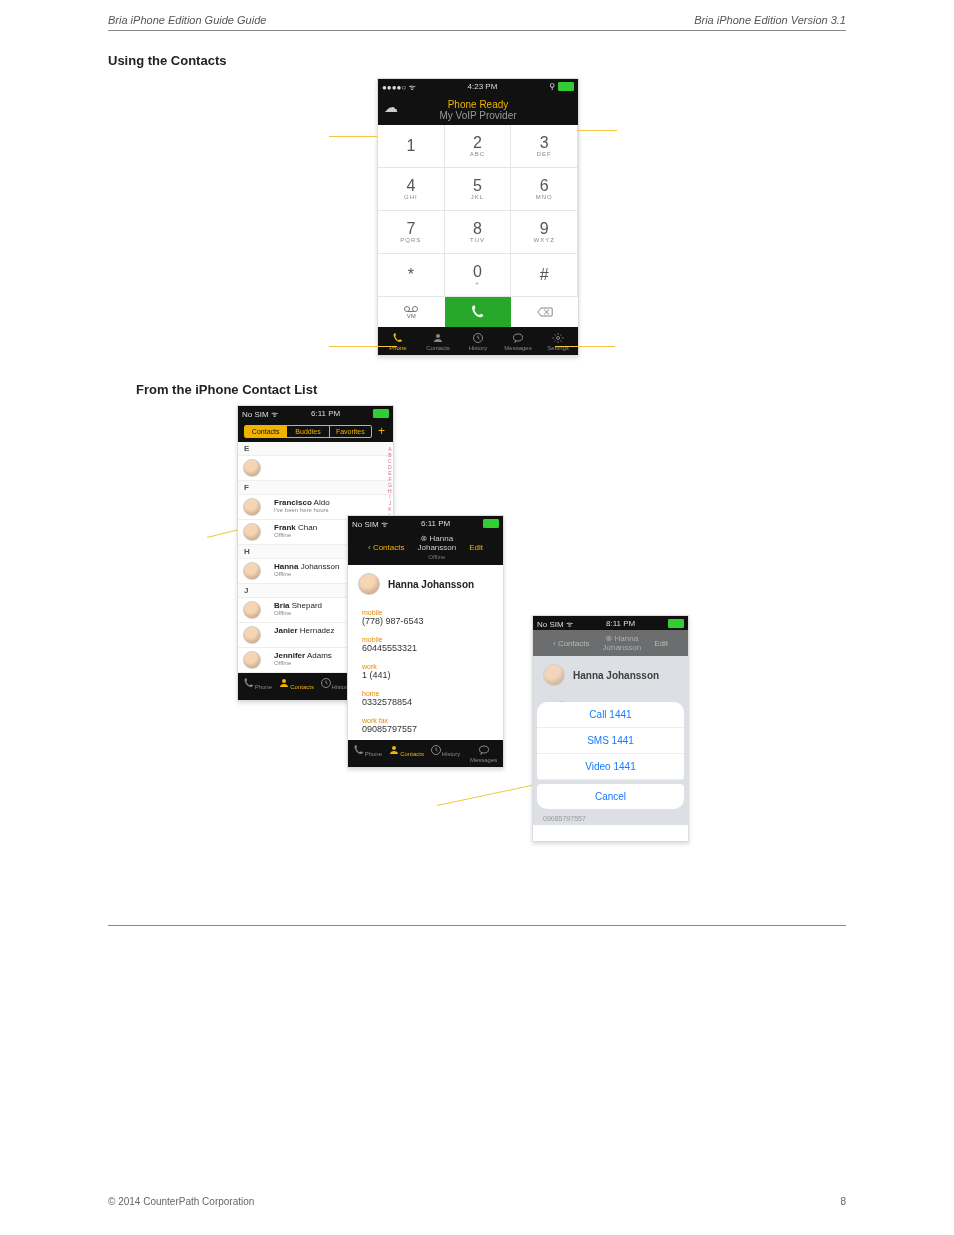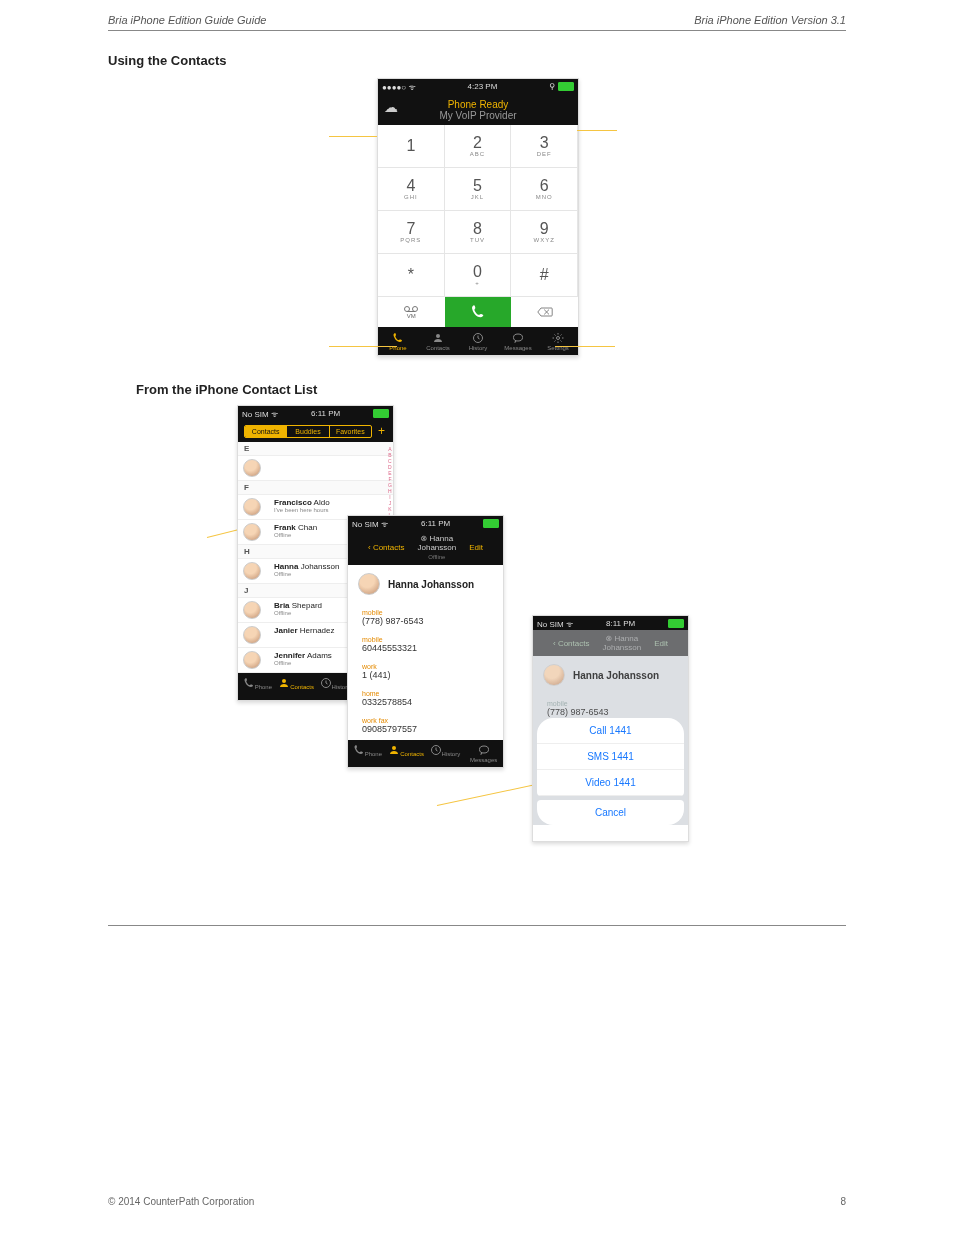--- a/index.html
+++ b/index.html
@@ -69,21 +69,21 @@
   .det-head .avatar{width:20px;height:20px;}
   .det-name { font-size:10px; font-weight:bold; color:#222;}
   .num-item { padding:4px 14px 6px;}
   .num-label { font-size:7px; color:#e48a00;}
   .num-val { font-size:9px; color:#333;}
   .s2b .tabs2 { background:#111; display:flex; }
   .s2b .tabs2 .tab { flex:1; padding:4px 0; text-align:center; font-size:6px; color:#888;}
   .s2b .tabs2 .tab.on{color:#f0b400;}
   .s2c { width:155px; left:295px; top:210px; font-size:9px; }
   .s2c .dim { background:#dcdfe3;}
-  .sheet { position:absolute; left:4px; right:4px; bottom:0; border-radius:16px; overflow:hidden;}
+  .sheet { position:absolute; left:4px; right:4px; bottom:16px; border-radius:10px; overflow:hidden;}
   .sheet-item { background:#fff; text-align:center; font-size:10px; color:#1878ff; padding:7px 0; border-bottom:1px solid #eee;}
   .sheet-cancel{ background:#fff; text-align:center; font-size:10px; color:#1878ff; padding:7px 0; border-radius:4px; margin-top:4px;}
   .diag { position:absolute; height:0; border-top:1.5px solid #f5c542; transform-origin:left center;}
   .footer { position:absolute; bottom:28px; left:108px; right:108px; display:flex; justify-content:space-between; font-size:10px; color:#666;}
 </style>
 </head>
 <body>
 
 <div class="page">
   <div class="header-title header-left">Bria iPhone Edition Guide Guide</div>

